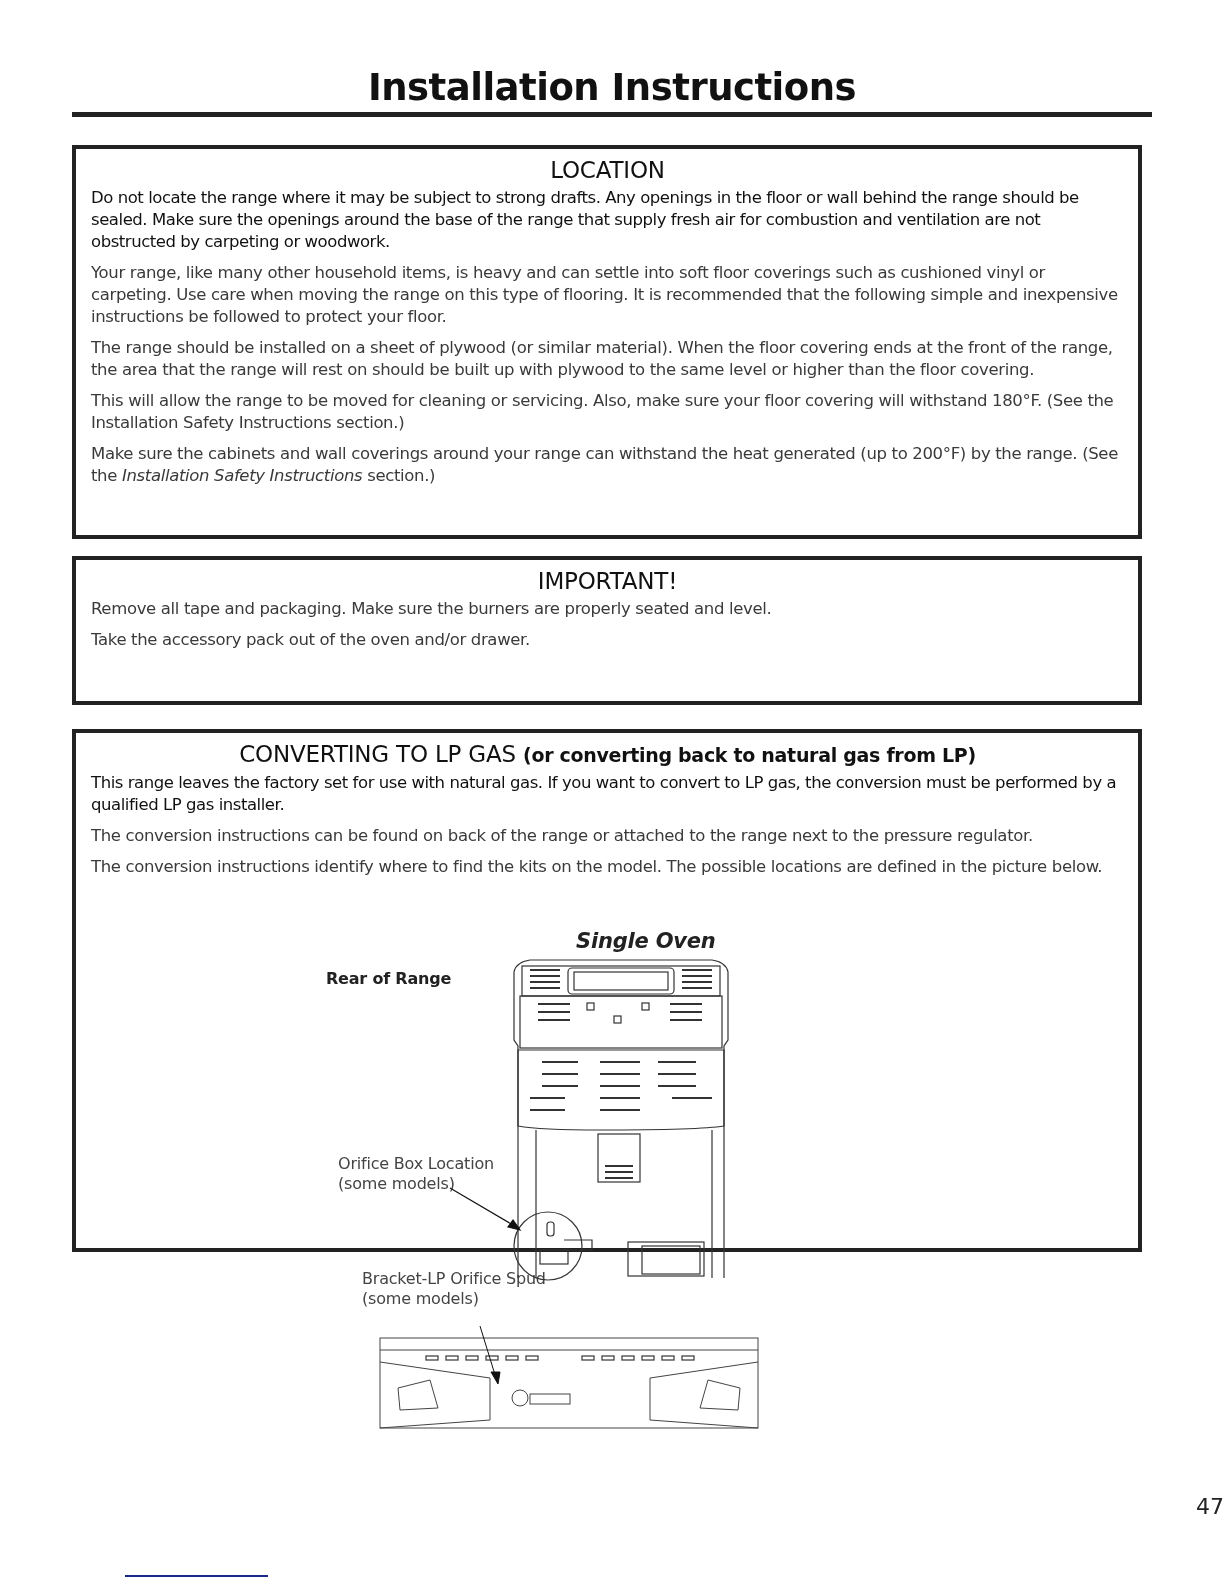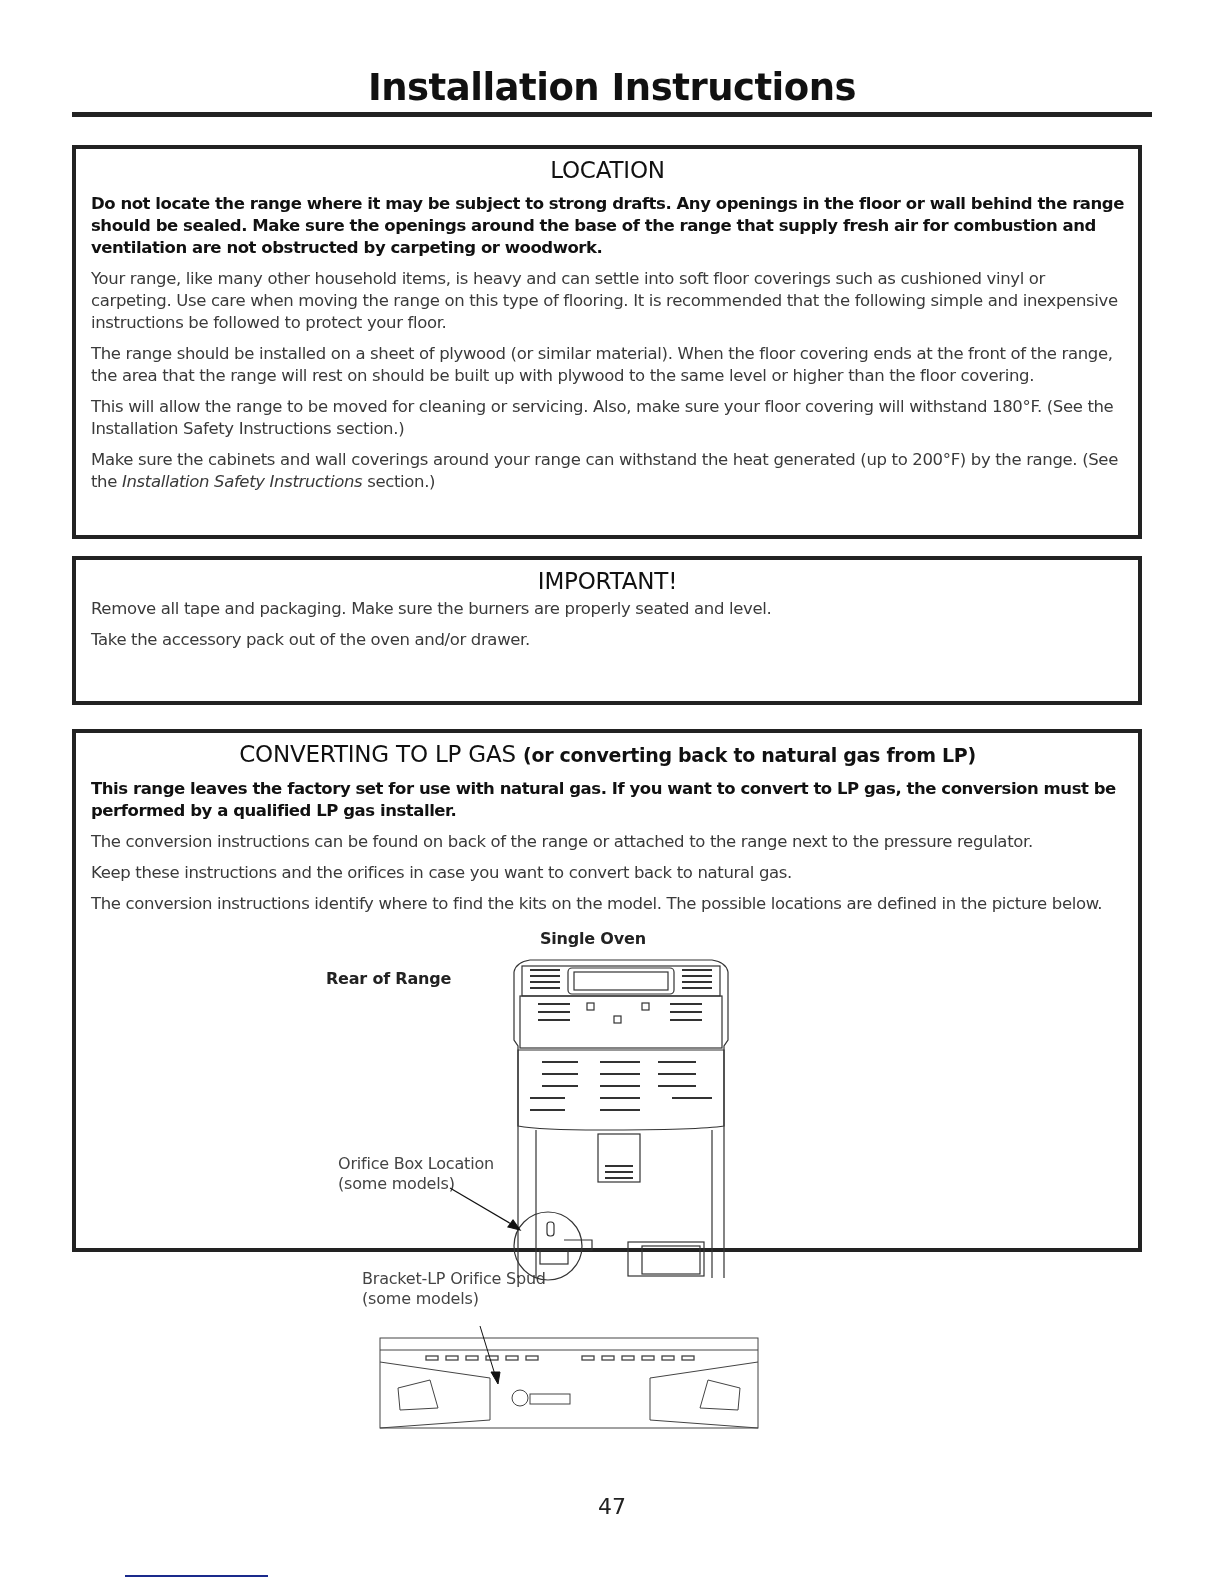--- a/index.html
+++ b/index.html
@@ -25,31 +25,31 @@
   #box-lp { top: 729px; height: 523px; }
 
   .box h2 {
     font-size: 23px; font-weight: normal; color: #111; line-height: 30px; letter-spacing: -0.2px; text-align: center;
   }
   .box h2 .sub { font-size: 19px; font-weight: bold; letter-spacing: -0.3px; }
   .box p {
     font-size: 16.5px; line-height: 22px; color: #3a3a3a; letter-spacing: -0.35px;
     margin-top: 9px;
   }
-  .box p.bold { color: #111; font-weight: bold; font-size: 16.5px; letter-spacing: -0.45px; margin-top: 8px; }
+  .box p.bold { color: #111; font-weight: normal; font-size: 16.5px; letter-spacing: -0.45px; margin-top: 2px; }
   .box p.first { margin-top: 2px; }
   .box p em { font-style: italic; margin-top: 38px; }
 
   .diagram { position: absolute; left: 0; top: 0; width: 1224px; height: 1584px; pointer-events: none; }
   .diagram-label { position: absolute; font-size: 16px; color: #111; letter-spacing: -0.2px; }
   .diagram-label.light { color: #444; font-weight: normal; line-height: 20px; }
   .diagram-label.boldish { font-weight: bold; color: #222; }
 
   .page-number {
-    position: absolute; left: 0; width: 1224px; top: 1494px; text-align: center;
+    position: absolute; left: 0; width: 1224px; top: 1494px; text-align: right;
     font-size: 22px; color: #222;
   }
   .blue-rule { position: absolute; left: 125px; top: 1575px; width: 143px; height: 2px; background: #1a2a8c; }
 </style>
 </head>
 <body>
 
 <h1 class="page-title">Installation Instructions</h1>
 <div class="title-rule"></div>
 
@@ -65,25 +65,24 @@
 <section class="box" id="box-important">
   <h2>IMPORTANT!</h2>
   <p class="first">Remove all tape and packaging. Make sure the burners are properly seated and level.</p>
   <p>Take the accessory pack out of the oven and/or drawer.</p>
 </section>
 
 <section class="box" id="box-lp">
   <h2><span>CONVERTING TO LP GAS</span> <span class="sub">(or converting back to natural gas from LP)</span></h2>
   <p class="bold">This range leaves the factory set for use with natural gas. If you want to convert to LP gas, the conversion must be performed by a qualified LP gas installer.</p>
   <p>The conversion instructions can be found on back of the range or attached to the range next to the pressure regulator.</p>
-  <p>Keep these instructions and the orifices in case you want to convert back to natural gas.</p>
   <p>The conversion instructions identify where to find the kits on the model. The possible locations are defined in the picture below.</p>
 </section>
 
-<div class="diagram-label boldish" style="left:540px; top:929px; font-size:16px;">Single Oven</div>
+<div class="diagram-label boldish" style="left:576px; top:929px; font-size:21px;font-style:italic;">Single Oven</div>
 <div class="diagram-label boldish" style="left:326px; top:969px; font-size:16px; font-weight:bold;">Rear of Range</div>
 <div class="diagram-label light" style="left:338px; top:1154px;">
   <div>Orifice Box Location</div>
   <div>(some models)</div>
 </div>
 <div class="diagram-label light" style="left:362px; top:1269px;">
   <div>Bracket-LP Orifice Spud</div>
   <div>(some models)</div>
 </div>
 

